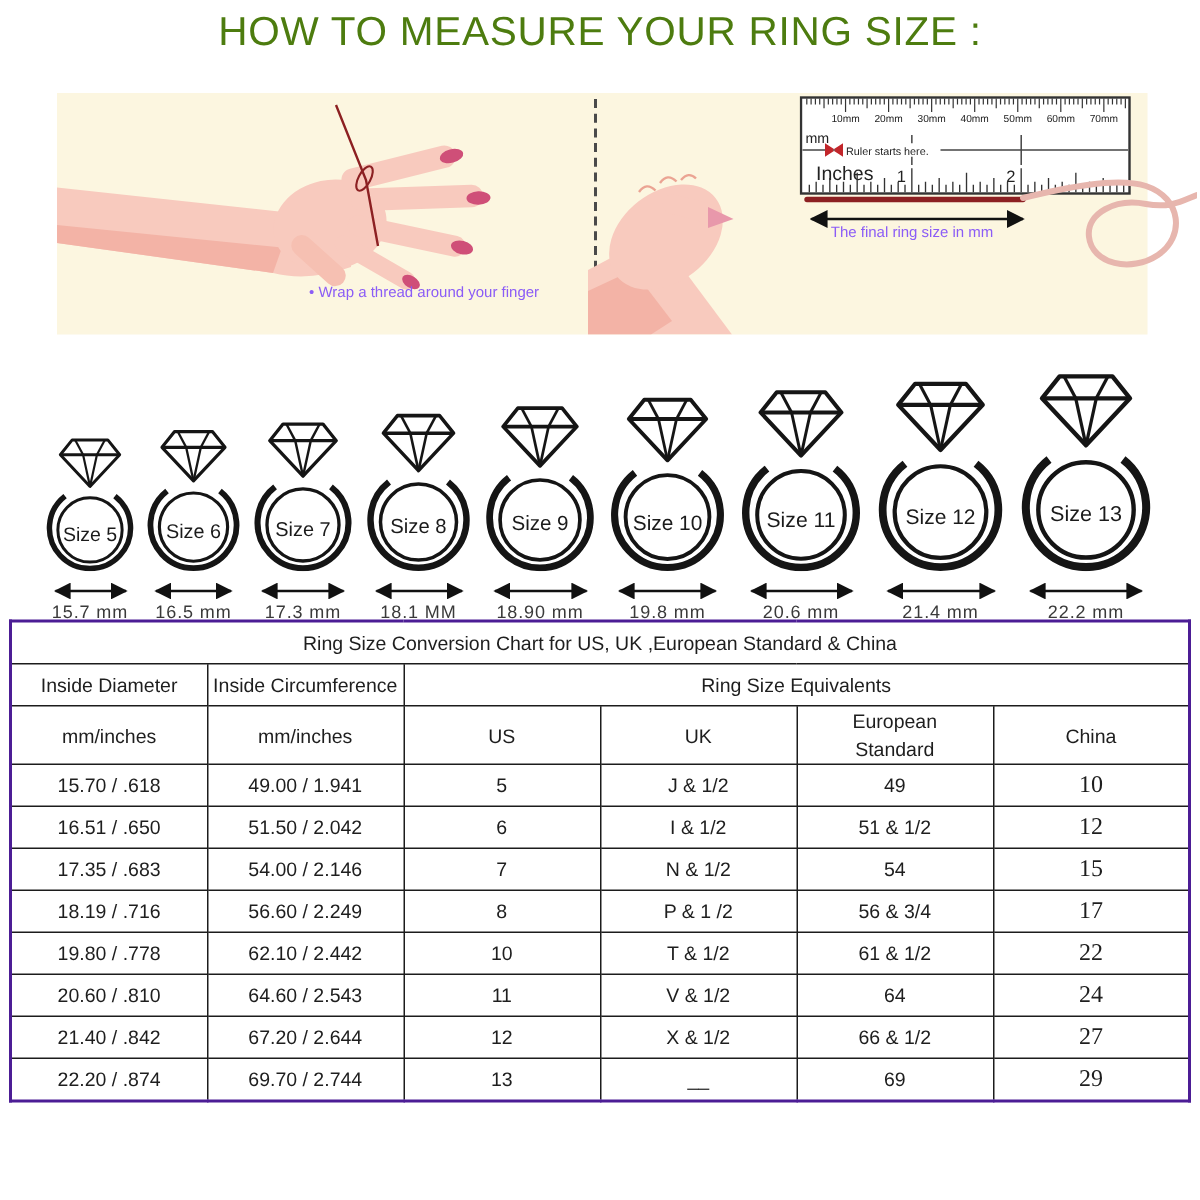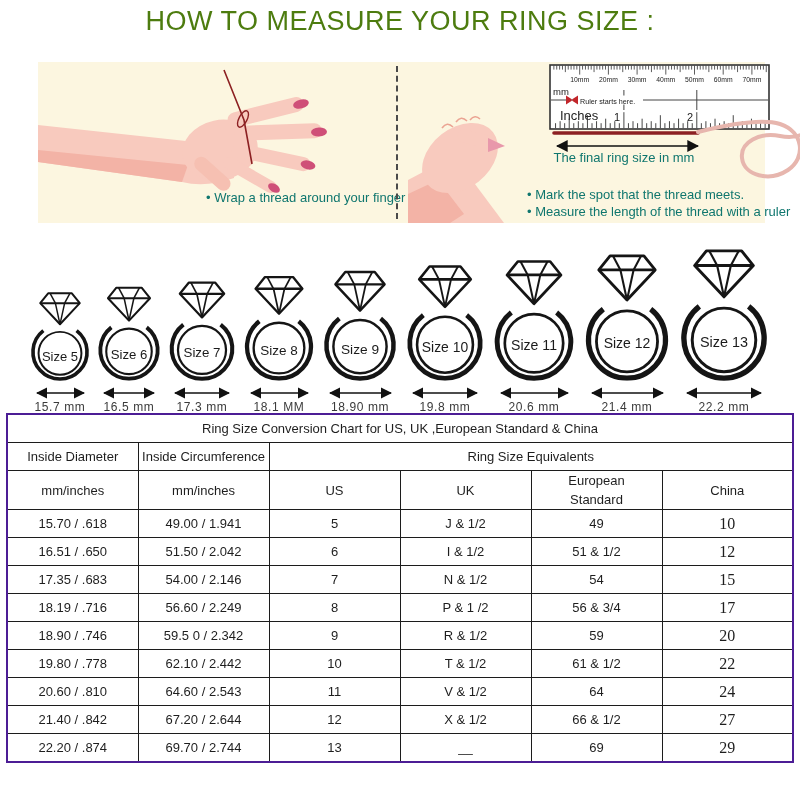--- a/index.html
+++ b/index.html
@@ -7,24 +7,24 @@
   .page{position:relative;width:800px;height:800px;}
 
   
   .page-title{position:absolute;top:6px;left:0;width:100%;text-align:center;
     font-size:27px;font-weight:400;letter-spacing:.5px;color:#4d7c0f;margin:0;}
 
   
   .panels{position:absolute;top:62px;left:38px;width:727px;height:161px;background:#fcf6e0;}
   .panel{position:absolute;top:0;bottom:0;}
   .panel-left{left:0;width:359px;}
-  .panel-right{left:370px;right:0;}
+  .panel-right{left:354px;right:0;}
   .panel-divider{position:absolute;left:358px;top:4px;bottom:4px;width:0;border-left:2px dashed #4a4a4a;}
   .illus{position:absolute;left:0;top:0;}
-  .caption{position:absolute;font-size:13px;color:#0f766e;white-space:nowrap;}
+  .caption{position:absolute;font-size:10px;color:#8b5cf6;white-space:nowrap;}
   .caption-left{left:168px;top:128px;}
   .final-size-caption{left:136px;top:88px;width:160px;text-align:center;white-space:nowrap;}
   .bullets{left:119px;top:124px;line-height:17px;}
   .ruler-svg{position:absolute;left:141px;top:2px;}
 
   
   .rl-small{font:6.8px "Liberation Sans",sans-serif;fill:#222}
   .rl-mm{font:9.5px "Liberation Sans",sans-serif;fill:#222}
   .rl-note{font:7.2px "Liberation Sans",sans-serif;fill:#222}
   .rl-inches{font:13px "Liberation Sans",sans-serif;fill:#222}
@@ -268,24 +268,20 @@
         <ellipse cx="52" cy="96" rx="42" ry="30" fill="#f8cabe" transform="rotate(-38 52 96)"></ellipse>
         <rect x="50" y="66" width="36" height="13" rx="6.5" fill="#f8cabe" transform="rotate(14 50 72)"></rect>
         <polygon points="80,76 97,84 80,90" fill="#e898ab"></polygon>
         <path d="M34,66 q5,-7 11,-1 M48,60 q5,-7 11,-1 M62,58 q5,-6 10,-1" stroke="#eba493" stroke-width="1.6" fill="none"></path>
         <line x1="146" y1="71" x2="290" y2="71" stroke="#8c2022" stroke-width="3.6" stroke-linecap="round"></line>
         <path d="M290,70 C318,63 352,56 372,62 C396,70 398,96 380,108 C362,120 336,114 334,96 C332,80 352,70 372,74 C388,77 396,72 406,68" fill="none" stroke="#e7b6ae" stroke-width="4" stroke-linecap="round"></path>
         <line x1="149" y1="84" x2="290" y2="84" stroke="#111" stroke-width="1.7" marker-start="url(#ah)" marker-end="url(#ah)"></line>
       </svg>
 
       <div class="caption final-size-caption">The final ring size in mm</div>
-      <div class="caption bullets">
-        <div>• Mark the spot that the thread meets.</div>
-        <div>• Measure the length of the thread with a ruler</div>
-      </div>
     </div>
   </div>
 
   <div class="rings-row" id="rings-row">
     <div class="ring-item">
       <div class="ring-wrap">
         <svg class="ring-svg" viewBox="0 0 100 138" width="66" height="91">
           <use href="#ring-shape"></use>
         </svg>
         <div class="ring-label" style="font-size: 13px;">Size 5</div>
@@ -466,28 +462,20 @@
         </tr>
         <tr>
           <td>18.19 / .716</td>
           <td>56.60 / 2.249</td>
           <td>8</td>
           <td>P &amp; 1 /2</td>
           <td>56 &amp; 3/4</td>
           <td class="china">17</td>
         </tr>
         <tr>
-          <td>18.90 / .746</td>
-          <td>59.5 0 / 2.342</td>
-          <td>9</td>
-          <td>R &amp; 1/2</td>
-          <td>59</td>
-          <td class="china">20</td>
-        </tr>
-        <tr>
           <td>19.80 / .778</td>
           <td>62.10 / 2.442</td>
           <td>10</td>
           <td>T &amp; 1/2</td>
           <td>61 &amp; 1/2</td>
           <td class="china">22</td>
         </tr>
         <tr>
           <td>20.60 / .810</td>
           <td>64.60 / 2.543</td>

